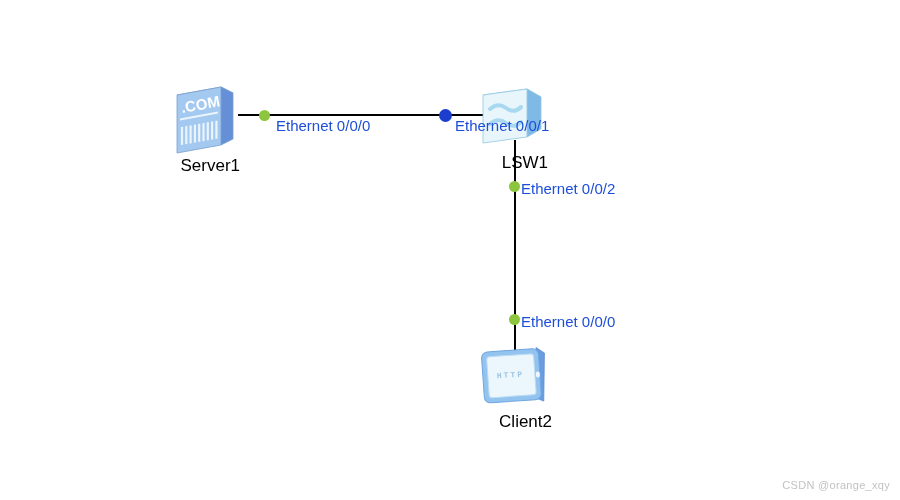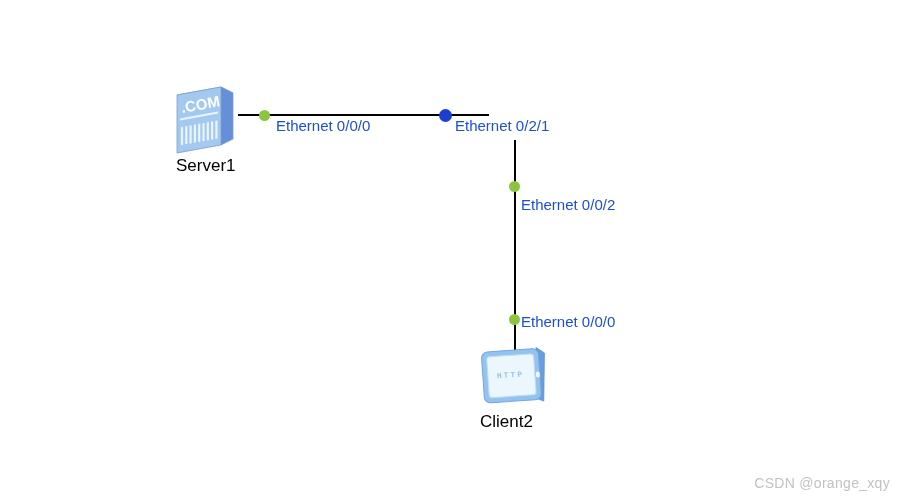--- a/index.html
+++ b/index.html
@@ -48,51 +48,51 @@
   .device {
     position: absolute;
     z-index: 2;
     text-align: center;
   }
   .device svg { display: block; margin: 0 auto; }
   .devlabel {
     font-size: 17px;
     color: #000000;
     white-space: nowrap;
-    text-align: left;
+    text-align: right;
   }
   .devlabel.server { margin-top: 2px; }
   .devlabel.switch { margin-top: 7px; }
   .devlabel.client { margin-top: 3px; }
   .watermark {
     position: absolute;
     right: 10px;
     bottom: 9px;
-    font-size: 14px;
+    font-size: 11px;
     color: #c2c2c2;
     z-index: 5;
     letter-spacing: 0.3px;
   }
 </style>
 </head>
 <body>
 
 <div class="canvas">
 
   <div class="link h" style="left:238px; top:114px; width:251px;"></div>
   <div class="link v" style="left:514px; top:140px; height:212px;"></div>
 
   <span class="dot green" style="left:259px; top:110px;"></span>
   <span class="dot blue" style="left:439px; top:109px;"></span>
   <span class="dot green" style="left:509px; top:181px;"></span>
   <span class="dot green" style="left:509px; top:314px;"></span>
 
   <span class="portlabel" style="left:276px; top:117px;">Ethernet 0/0/0</span>
-  <span class="portlabel" style="left:455px; top:117px;">Ethernet 0/2/1</span>
-  <span class="portlabel" style="left:521px; top:180px;margin-top:16px;">Ethernet 0/0/2</span>
+  <span class="portlabel" style="left:455px; top:117px;">Ethernet 0/0/1</span>
+  <span class="portlabel" style="left:521px; top:180px;">Ethernet 0/0/2</span>
   <span class="portlabel" style="left:521px; top:313px;">Ethernet 0/0/0</span>
 
   <div class="device" style="left:176px; top:82px; width:64px;">
     <svg width="64" height="72" viewBox="0 0 64 72">
 
       <polygon points="1,13 45,5 57,11 13,19" fill="#d6e9f8" stroke="#7aa0cc" stroke-width="0.8"></polygon>
 
       <polygon points="45,5 57,11 57,57 45,63" fill="#6590d8" stroke="#7aa0cc" stroke-width="0.8"></polygon>
 
       <polygon points="1,13 45,5 45,63 1,71" fill="#a3c9f0" stroke="#7aa0cc" stroke-width="0.8"></polygon>
@@ -109,20 +109,36 @@
         <line x1="23.2" y1="41.8" x2="23.2" y2="59.8"></line>
         <line x1="27.5" y1="41.1" x2="27.5" y2="59.1"></line>
         <line x1="31.8" y1="40.3" x2="31.8" y2="58.3"></line>
         <line x1="36.1" y1="39.5" x2="36.1" y2="57.5"></line>
         <line x1="40.4" y1="38.7" x2="40.4" y2="56.7"></line>
       </g>
     </svg>
     <div class="devlabel server">Server1</div>
   </div>
 
+  <div class="device" style="left:482px; top:84px; width:66px;">
+    <svg width="66" height="62" viewBox="0 0 66 62">
+
+      <polygon points="1,11 45,5 59,13 15,19" fill="#cdebf8" stroke="#90c8e2" stroke-width="0.8"></polygon>
+
+      <polygon points="45,5 59,13 59,45 45,53" fill="#7fb9e6" stroke="#90c8e2" stroke-width="0.8"></polygon>
+
+      <polygon points="1,11 45,5 45,53 1,59" fill="#e8f6fc" stroke="#90c8e2" stroke-width="0.8"></polygon>
+
+      <g stroke="#a8d9f0" stroke-width="4" fill="none" stroke-linecap="round">
+        <path d="M8,25 q8,-7 16,-1 q8,6 15,-1"></path>
+        <path d="M8,40 q8,-7 16,-1 q8,6 15,-1"></path>
+      </g>
+    </svg>
+    <div class="devlabel switch">LSW1</div>
+  </div>
 
   <div class="device" style="left:480px; top:347px; width:72px;">
     <svg width="72" height="62" viewBox="0 0 72 62">
       <g transform="rotate(-4 36 30)">
 
         <polygon points="58,2 66,8 62,56 54,52" fill="#6a9ce0" stroke="#5d8fd4" stroke-width="0.8"></polygon>
 
         <rect x="3" y="3" width="57" height="51" rx="6" fill="#93c4f0" stroke="#6fa6e0" stroke-width="1"></rect>
 
         <rect x="8" y="8" width="47" height="41" rx="3" fill="#ecf6fd" stroke="#bcdcf2" stroke-width="1"></rect>

